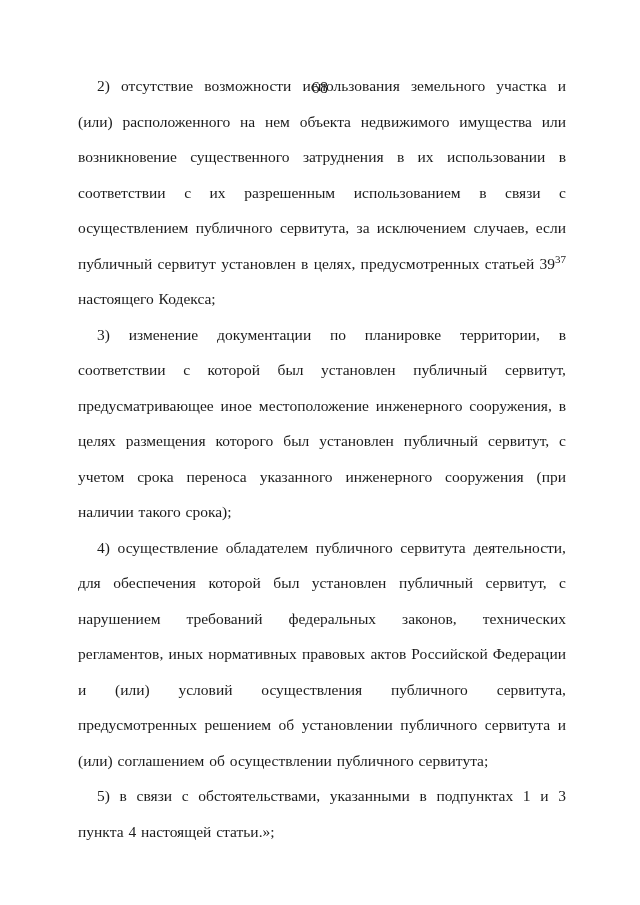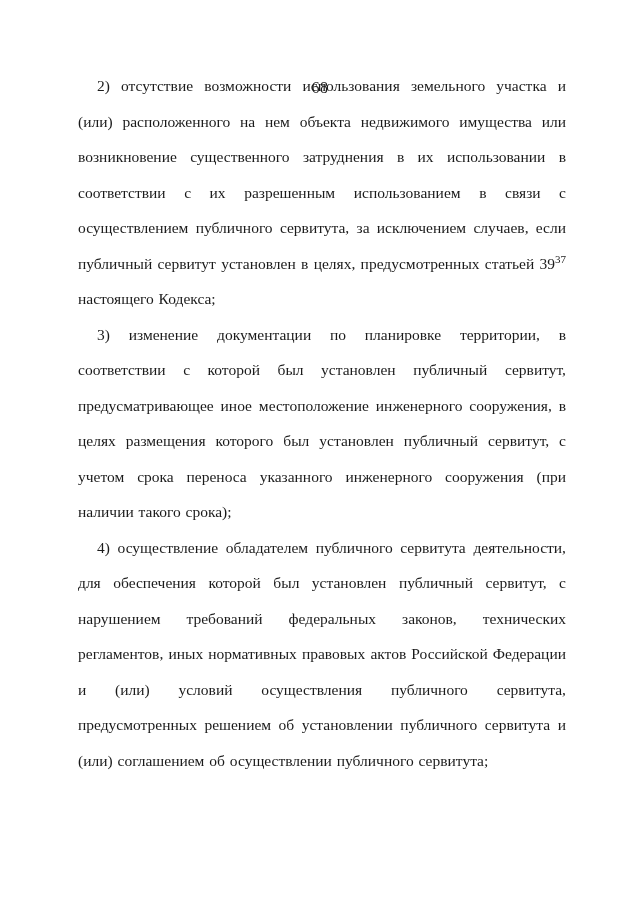--- a/index.html
+++ b/index.html
@@ -57,16 +57,17 @@
   <div class="page-number">68</div>
 
   <div class="body-text">
 
     <p><span>2) отсутствие возможности использования земельного участка и (или) расположенного на нем объекта недвижимого имущества или возникновение существенного затруднения в их использовании в соответствии с их разрешенным использованием в связи с осуществлением публичного сервитута, за исключением случаев, если публичный сервитут установлен в целях, предусмотренных статьей 39</span><sup>37</sup><span> настоящего Кодекса;</span></p>
 
     <p>3) изменение документации по планировке территории, в соответствии с которой был установлен публичный сервитут, предусматривающее иное местоположение инженерного сооружения, в целях размещения которого был установлен публичный сервитут, с учетом срока переноса указанного инженерного сооружения (при наличии такого срока);</p>
 
     <p>4) осуществление обладателем публичного сервитута деятельности, для обеспечения которой был установлен публичный сервитут, с нарушением требований федеральных законов, технических регламентов, иных нормативных правовых актов Российской Федерации и (или) условий осуществления публичного сервитута, предусмотренных решением об установлении публичного сервитута и (или) соглашением об осуществлении публичного сервитута;</p>
 
+    <p>5) в связи с обстоятельствами, указанными в подпунктах 1 и 3 пункта 4 настоящей статьи.»;</p>
 
   </div>
 
 </div>
 
 </body></html>

